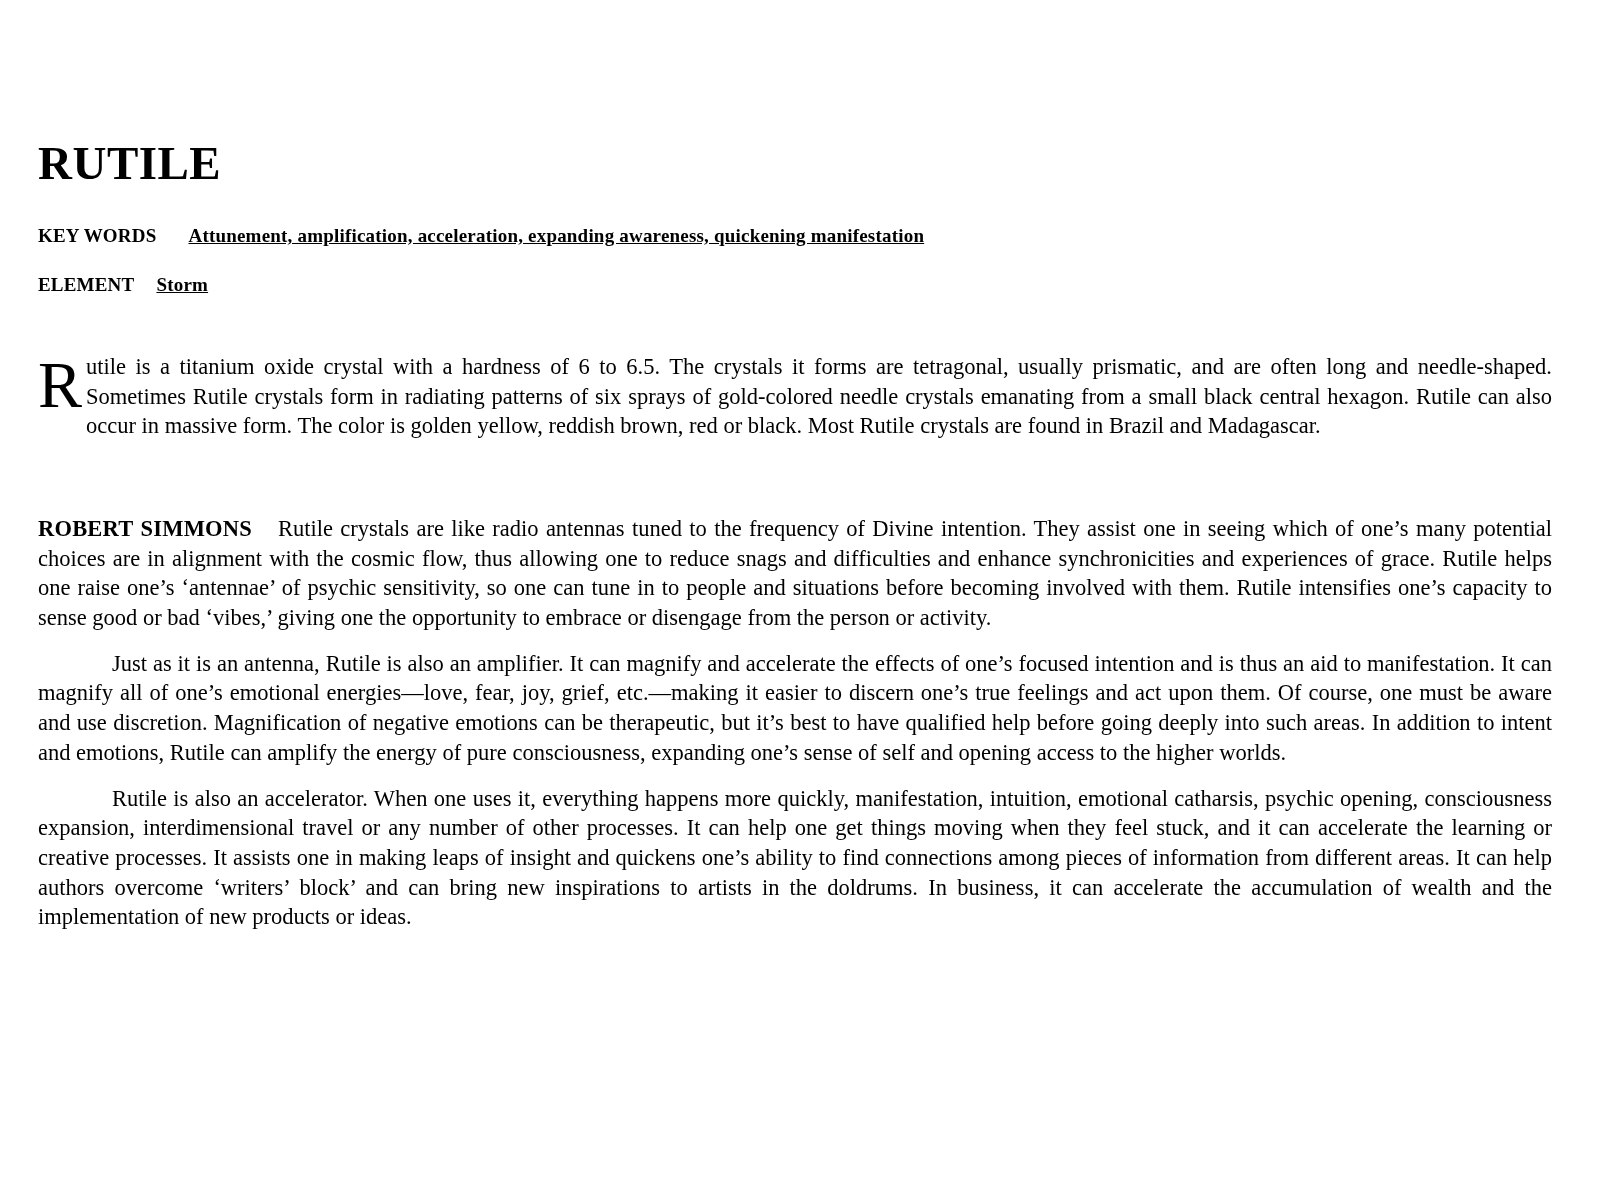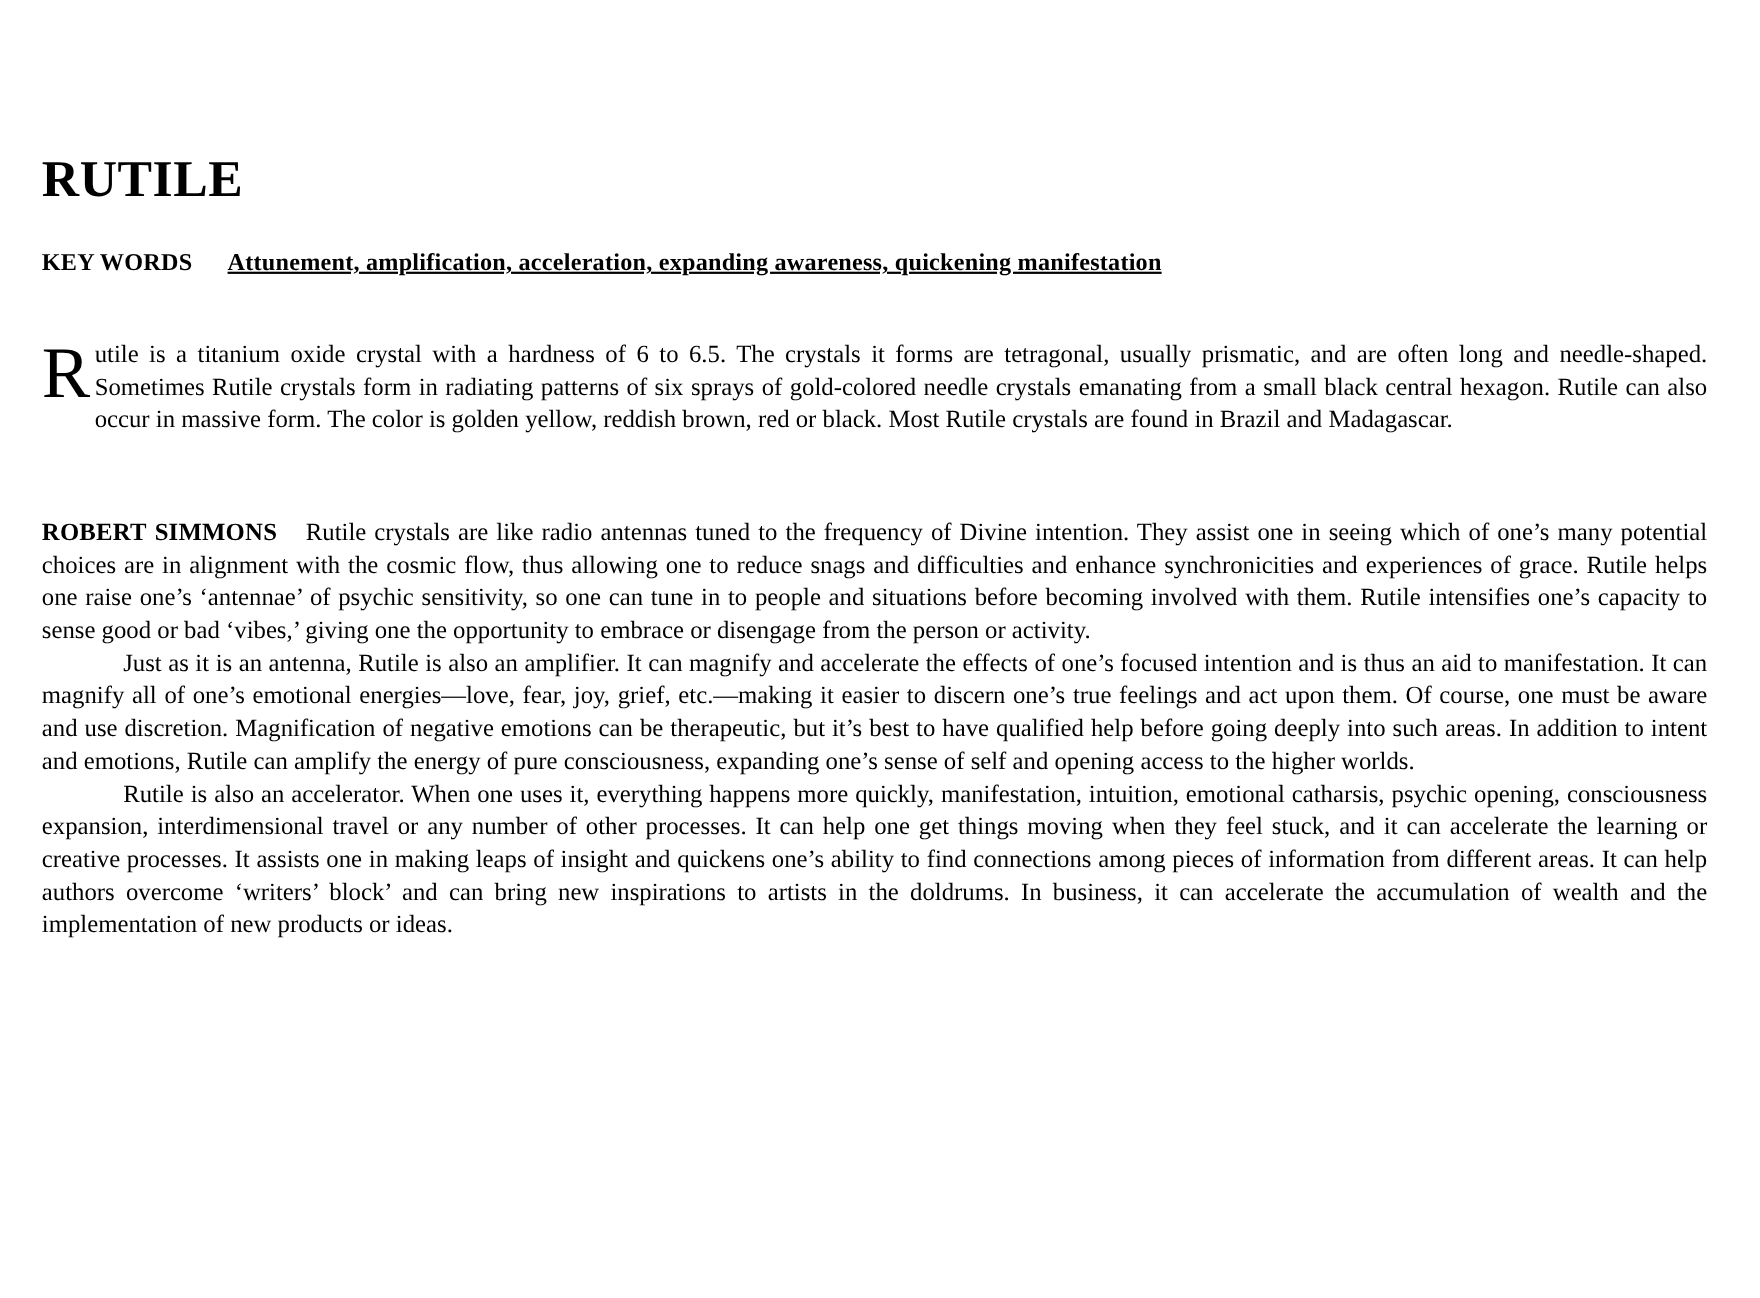--- a/index.html
+++ b/index.html
@@ -26,21 +26,21 @@
     font-weight: bold;
     letter-spacing: 0.5px;
     line-height: 1.0;
     margin: 0 0 38px 0;
   }
   .meta-row {
     display: flex;
     align-items: baseline;
     margin: 0 0 27px 0;
     font-weight: bold;
-    font-size: 22px;
+    font-size: 19px;
     letter-spacing: 0.2px;
   }
   .meta-label {
     white-space: nowrap;
   }
   .meta-label.kw { min-width: 0; }
   .meta-gap-kw { display: inline-block; width: 32px; }
   .meta-gap-sm { display: inline-block; width: 22px; }
   .meta-value {
     font-weight: bold;
@@ -51,21 +51,21 @@
     margin-top: 56px;
   }
   p.body {
     font-size: 22.5px;
     line-height: 1.32;
     text-align: justify;
     margin: 0;
     hyphens: none;
   }
   p.body + p.body {
-    margin-top: 0;
+    margin-top: 16px;
   }
   .dropcap-para {
     position: relative;
     min-height: 96px;
   }
   .dropcap {
     float: left;
     font-size: 66px;
     line-height: 0.82;
     font-weight: normal;
@@ -93,20 +93,25 @@
 <div class="page">
 
   <h1 class="title">RUTILE</h1>
 
   <div class="meta-row">
     <span class="meta-label kw">KEY WORDS</span>
     <span class="meta-gap-kw"></span>
     <span class="meta-value">Attunement, amplification, acceleration, expanding awareness, quickening manifestation</span>
   </div>
 
+  <div class="meta-row">
+    <span class="meta-label">ELEMENT</span>
+    <span class="meta-gap-sm"></span>
+    <span class="meta-value">Storm</span>
+  </div>
 
 
   <div class="body-block">
 
     <p class="body dropcap-para">
       <span class="dropcap">R</span><span>utile is a titanium oxide crystal with a hardness of 6 to 6.5. The crystals it forms are tetragonal, usually prismatic, and are often long and needle-shaped. Sometimes Rutile crystals form in radiating patterns of six sprays of gold-colored needle crystals emanating from a small black central hexagon. Rutile can also occur in massive form. The color is golden yellow, reddish brown, red or black. Most Rutile crystals are found in Brazil and Madagascar.</span>
     </p>
 
     <div class="section-gap"></div>
 

